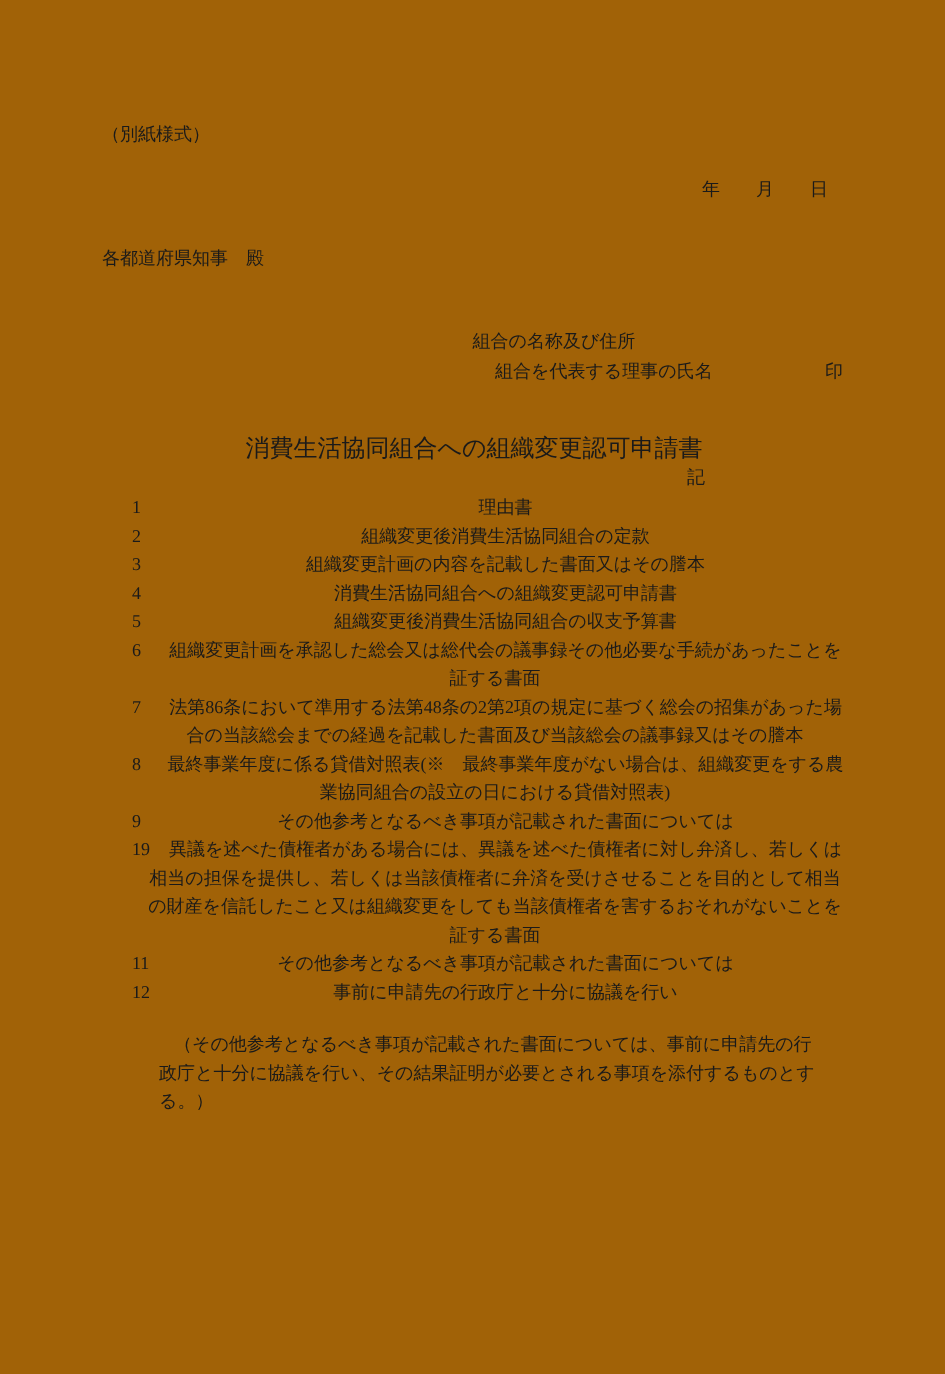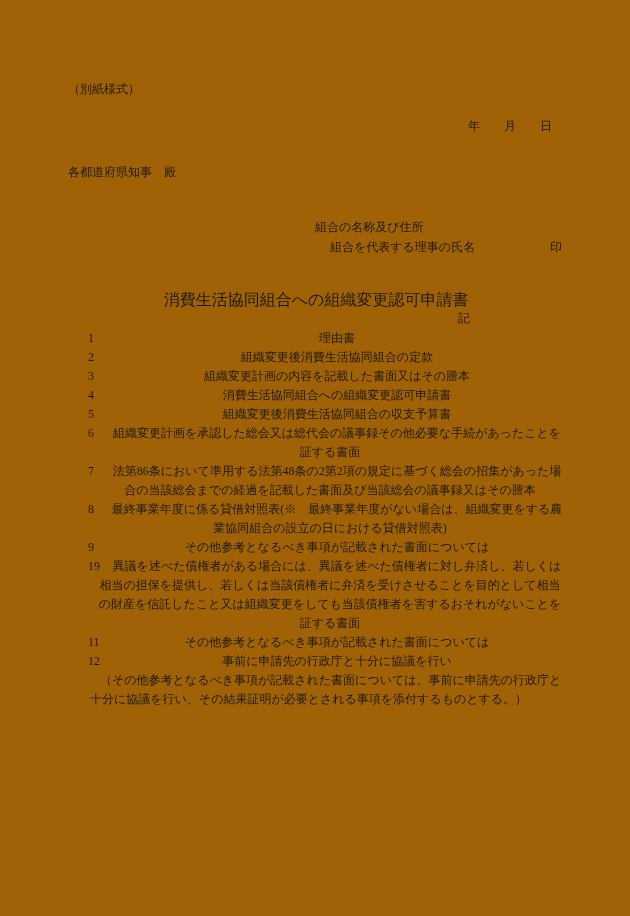--- a/index.html
+++ b/index.html
@@ -72,21 +72,21 @@
     position: absolute;
     left: 20px;
     top: 0;
   }
   .item .txt {
     display: block;
     text-indent: 14px;
     text-align: center;
   }
   .note-para {
-    margin: 0;
+    margin: 16px;
     padding-left: 22px;
     text-indent: 10px;
   }
 </style>
 </head>
 <body>
 
 <div class="page">
 
   <div class="form-label">（別紙様式）</div>

